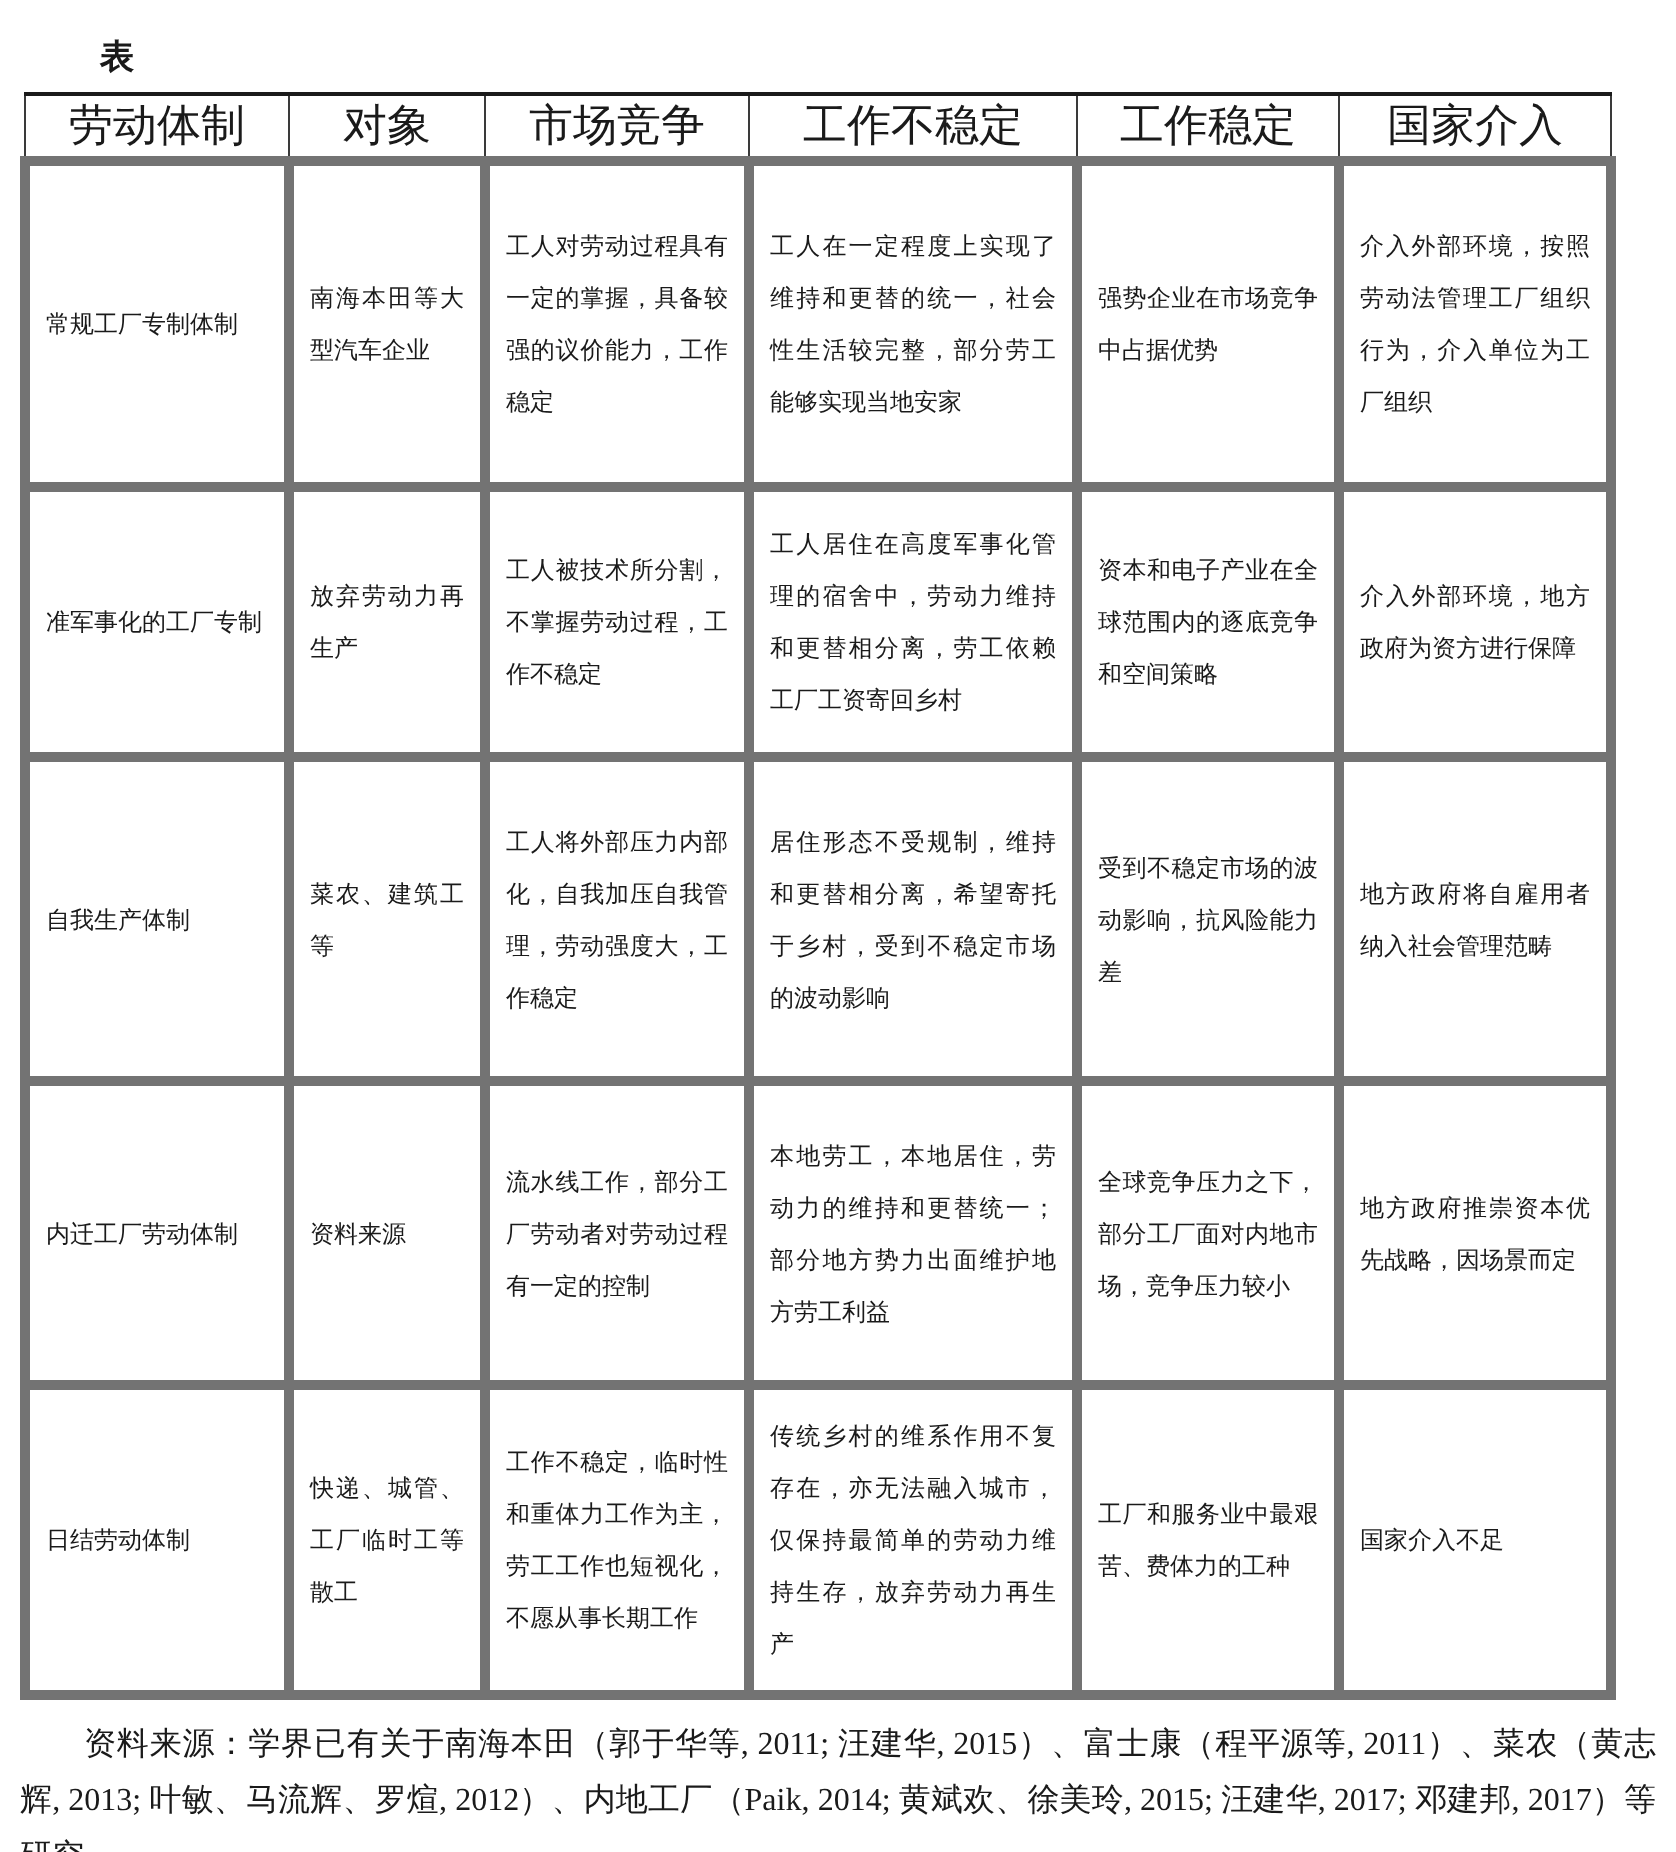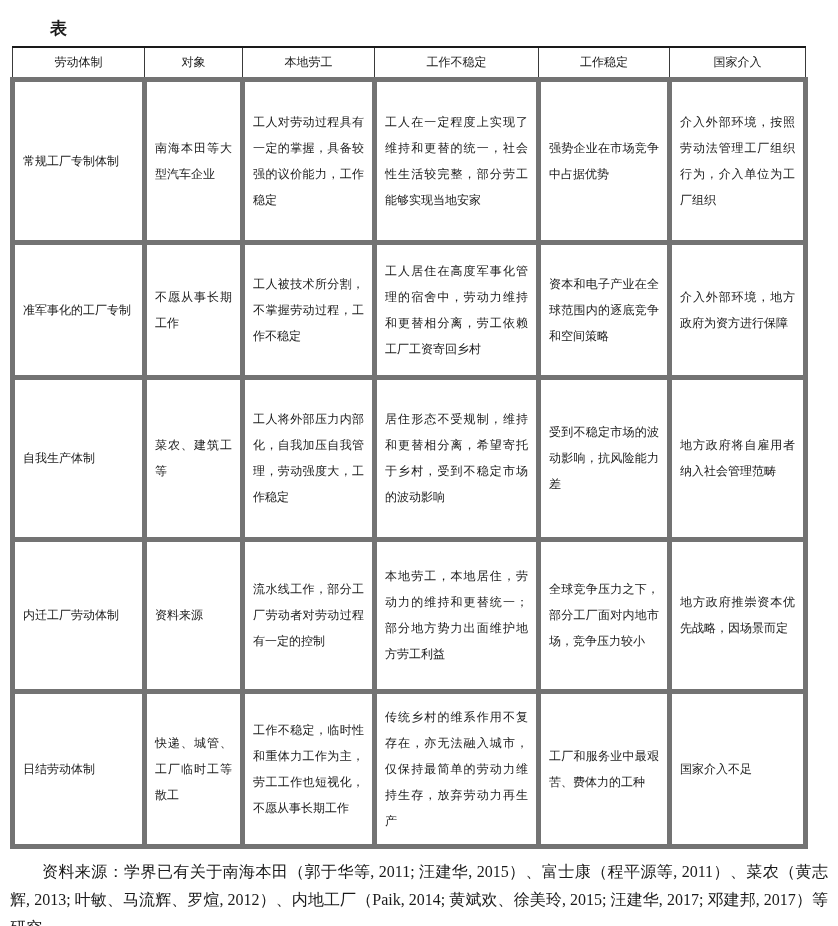--- a/index.html
+++ b/index.html
@@ -39,21 +39,21 @@
     border-collapse: collapse;
     table-layout: fixed;
     margin-left: 10px;
     width: 793px;
     border-top: 2.5px solid #1a1a1a;
     border-bottom: 2.5px solid #1a1a1a;
     border-left: 1px solid #3a3a3a;
     border-right: 1px solid #3a3a3a;
   }
   table.cmp th {
-    font-size: 12px;
+    font-size: 22px;
     font-weight: normal;
     text-align: center;
     vertical-align: middle;
     height: 32px;
     padding: 0 4px;
     border-bottom: 1.2px solid #222;
     border-left: 1px solid #3a3a3a;
     border-right: 1px solid #3a3a3a;
     box-sizing: border-box;
   }
@@ -97,38 +97,38 @@
       <col style="width:98px">
       <col style="width:132px">
       <col style="width:164px">
       <col style="width:131px">
       <col style="width:136px">
     </colgroup>
     <thead>
       <tr>
         <th>劳动体制</th>
         <th>对象</th>
-        <th>本地劳工</th>
+        <th>市场竞争</th>
         <th>工作不稳定</th>
         <th>工作稳定</th>
         <th>国家介入</th>
       </tr>
     </thead>
     <tbody>
       <tr>
         <td>常规工厂专制体制</td>
         <td>南海本田等大型汽车企业</td>
         <td>工人对劳动过程具有一定的掌握，具备较强的议价能力，工作稳定</td>
         <td>工人在一定程度上实现了维持和更替的统一，社会性生活较完整，部分劳工能够实现当地安家</td>
         <td>强势企业在市场竞争中占据优势</td>
         <td>介入外部环境，按照劳动法管理工厂组织行为，介入单位为工厂组织</td>
       </tr>
       <tr>
         <td>准军事化的工厂专制</td>
-        <td>不愿从事长期工作</td>
+        <td>放弃劳动力再生产</td>
         <td>工人被技术所分割，不掌握劳动过程，工作不稳定</td>
         <td>工人居住在高度军事化管理的宿舍中，劳动力维持和更替相分离，劳工依赖工厂工资寄回乡村</td>
         <td>资本和电子产业在全球范围内的逐底竞争和空间策略</td>
         <td>介入外部环境，地方政府为资方进行保障</td>
       </tr>
       <tr>
         <td>自我生产体制</td>
         <td>菜农、建筑工等</td>
         <td>工人将外部压力内部化，自我加压自我管理，劳动强度大，工作稳定</td>
         <td>居住形态不受规制，维持和更替相分离，希望寄托于乡村，受到不稳定市场的波动影响</td>

